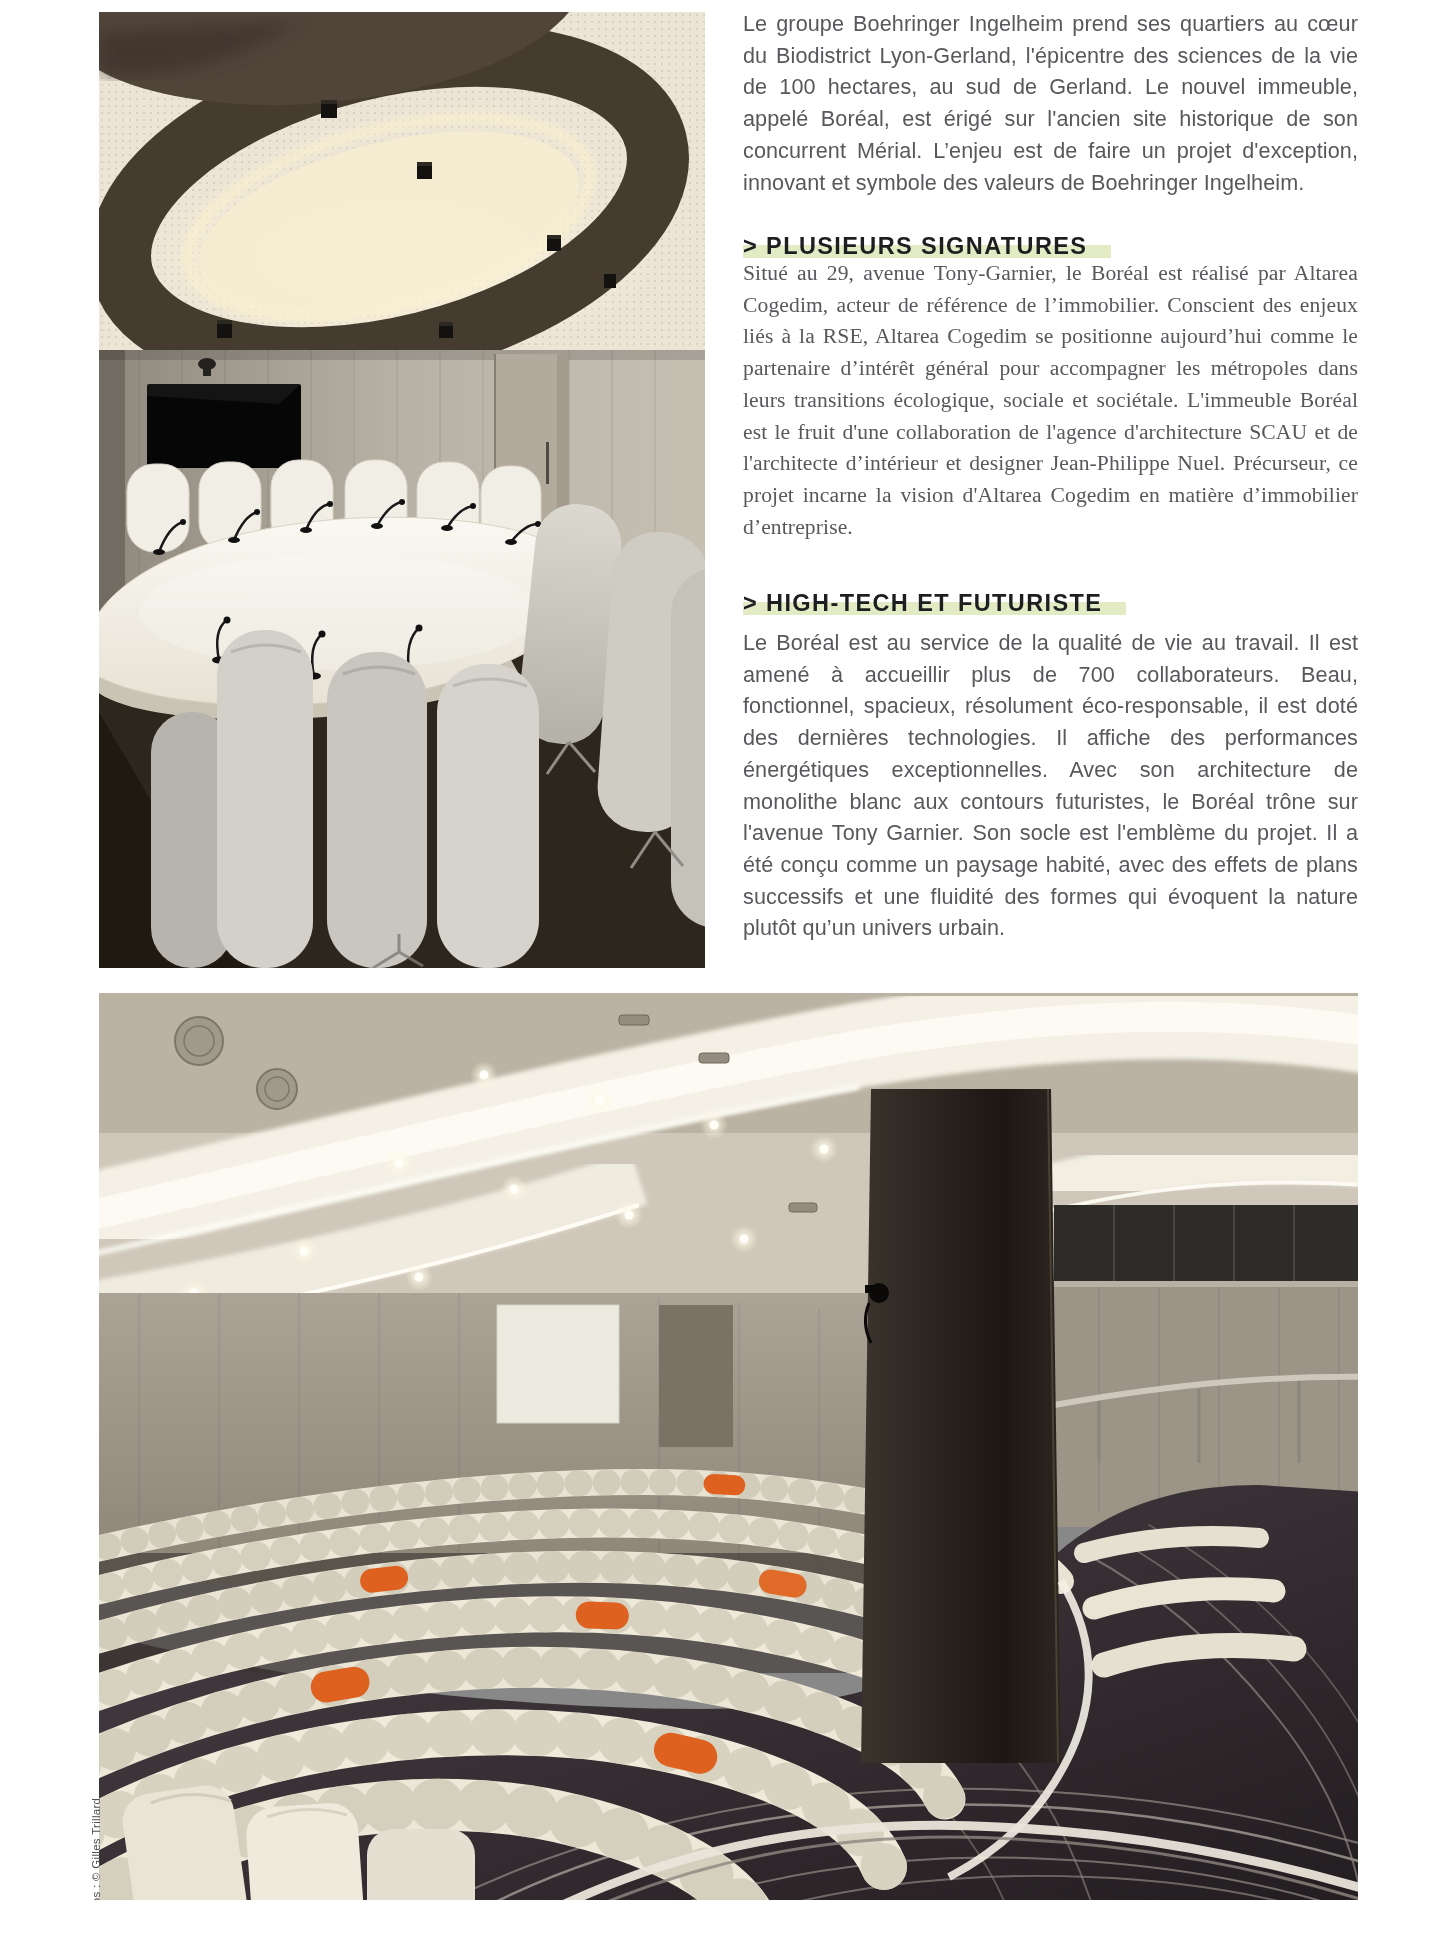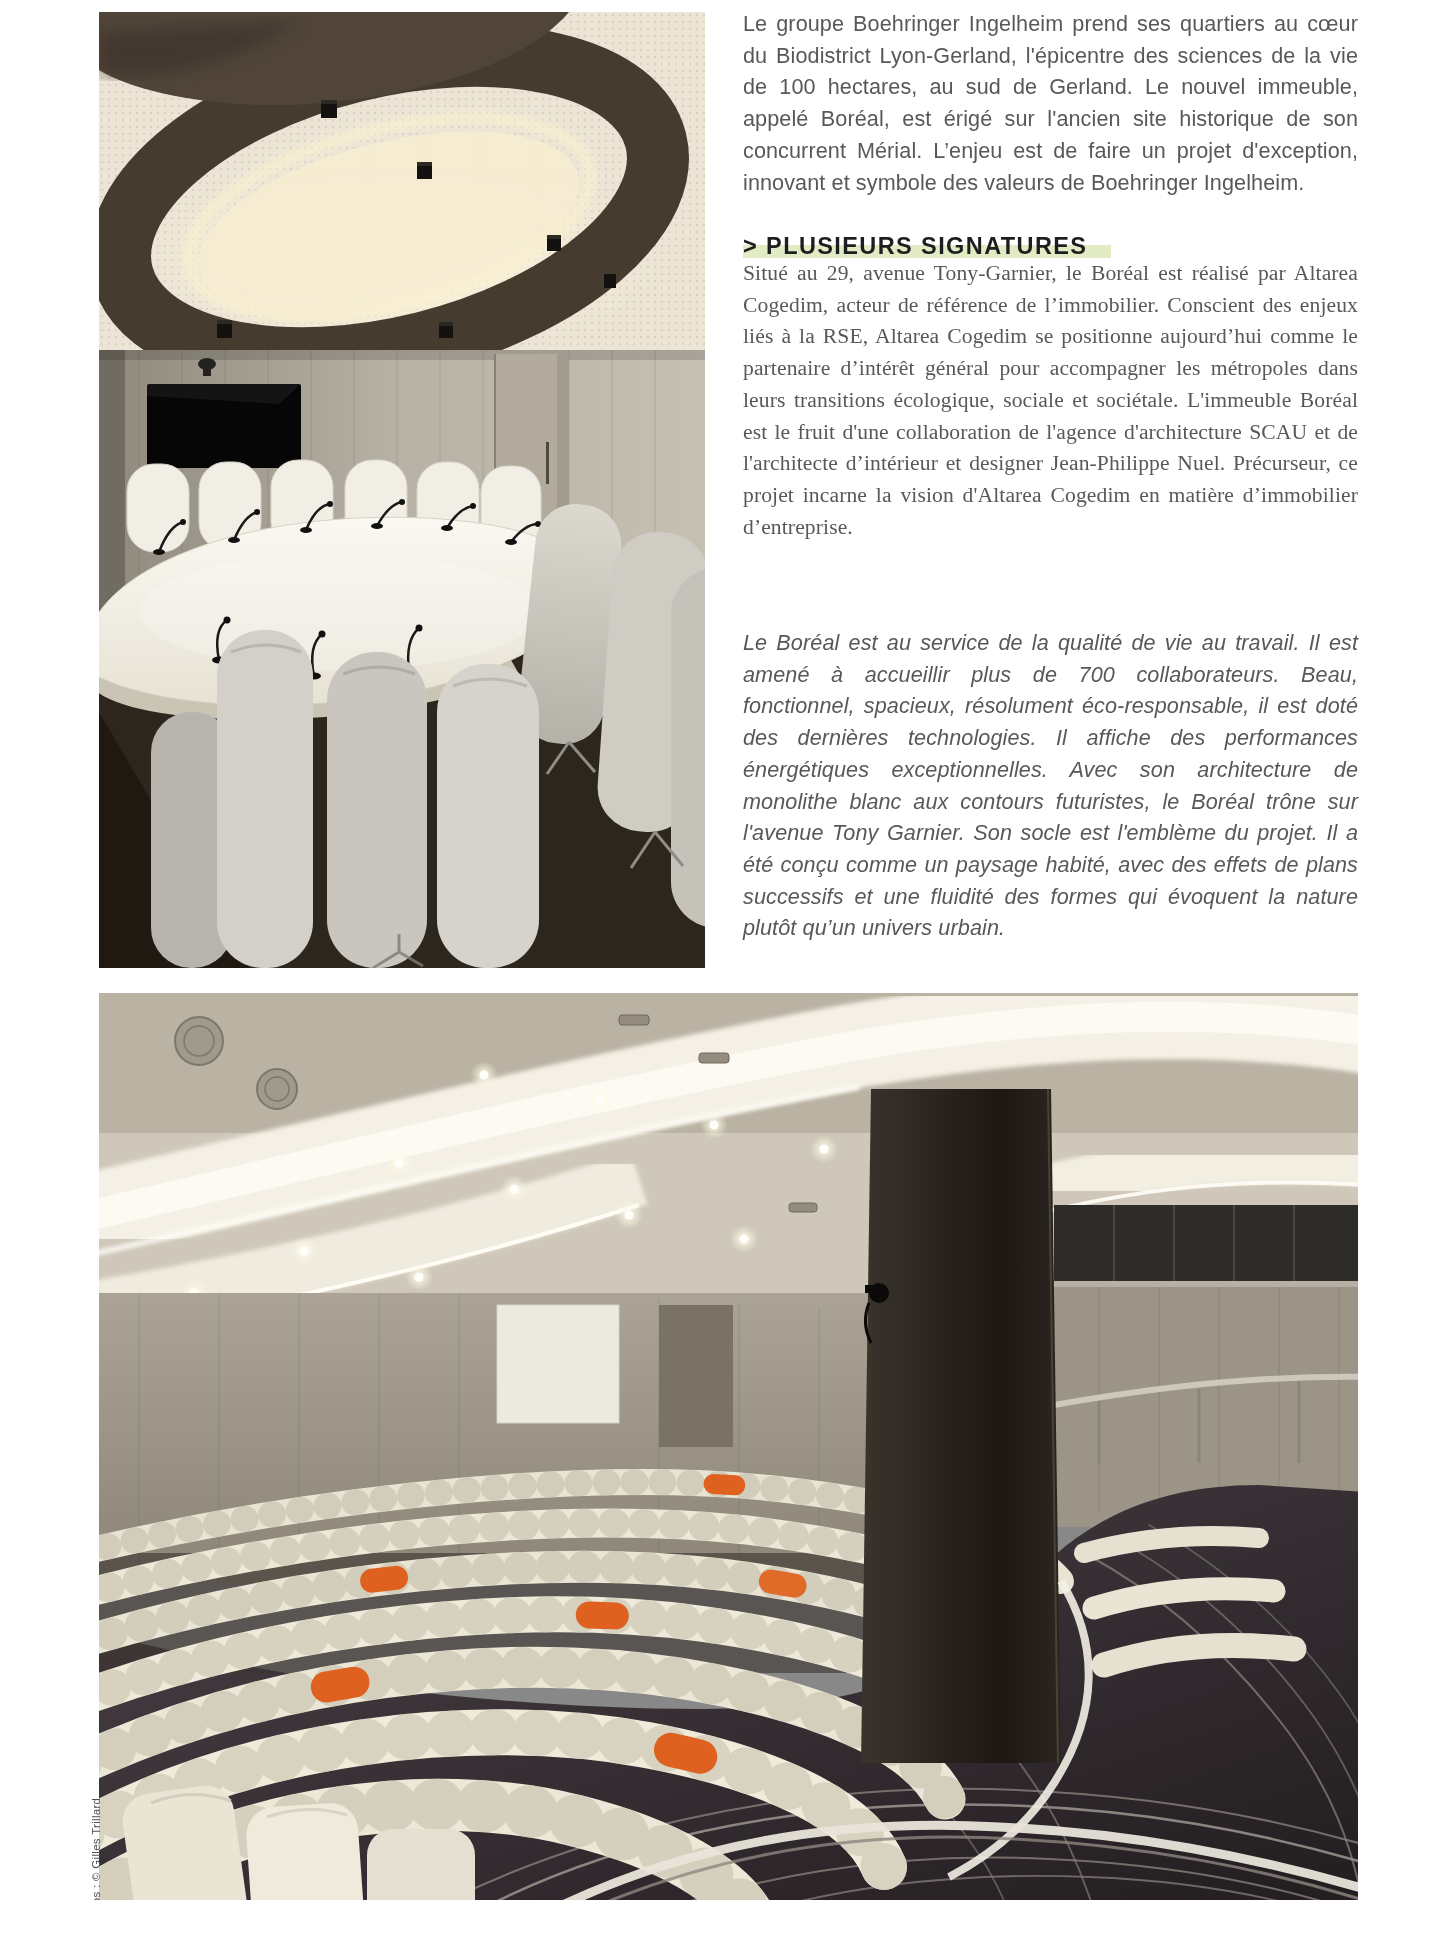--- a/index.html
+++ b/index.html
@@ -13,21 +13,21 @@
   html,body{background:#fff}
   body{font-family:"Liberation Sans",sans-serif;}
   .page{position:relative;width:1440px;height:1900px;background:var(--page-bg);overflow:hidden;}
   .photo{position:absolute;overflow:hidden;background:#888;}
   #photo-meeting{left:99px;top:12px;width:606px;height:956px;}
   #photo-auditorium{left:99px;top:993px;width:1259px;height:934px;}
   .body-block{position:absolute;left:743px;width:615px;color:var(--body-ink);
        font-size:21.6px;line-height:31.7px;text-align:justify;letter-spacing:.1px;}
   #intro{top:8px;}
   #body-1{top:258px;font-family:Liberation Serif, serif;}
-  #body-2{top:627px;font-style:italic;}
+  #body-2{top:627px;}
   .sec-heading{position:absolute;left:743px;width:615px;font-size:23.5px;font-weight:700;
        letter-spacing:1.4px;color:var(--heading-ink);white-space:nowrap;}
   #heading-1{top:233px;}
   #heading-2{top:590px;}
   .hl{background:linear-gradient(to bottom, rgba(0,0,0,0) 46%, var(--highlight) 46%, var(--highlight) 96%, rgba(0,0,0,0) 96%);
       padding-right:24px;}
   .credit{position:absolute;left:90px;top:1929px;font-size:11.5px;color:var(--credit-ink);
       letter-spacing:.3px;white-space:nowrap;transform:rotate(-90deg);transform-origin:0 0;}
   svg{display:block}
 </style>
@@ -181,20 +181,21 @@
         </g>
       </g>
     </svg>
   </div>
 
   <p class="body-block" id="intro">Le groupe Boehringer Ingelheim prend ses quartiers au cœur du Biodistrict Lyon-Gerland, l'épicentre des sciences de la vie de 100 hectares, au sud de Gerland. Le nouvel immeuble, appelé Boréal, est érigé sur l'ancien site historique de son concurrent Mérial. L’enjeu est de faire un projet d'exception, innovant et symbole des valeurs de Boehringer Ingelheim.</p>
 
   <h2 class="sec-heading" id="heading-1"><span class="hl">&gt; PLUSIEURS SIGNATURES</span></h2>
   <p class="body-block" id="body-1">Situé au 29, avenue Tony-Garnier, le Boréal est réalisé par Altarea Cogedim, acteur de référence de l’immobilier. Conscient des enjeux liés à la RSE, Altarea Cogedim se positionne aujourd’hui comme le partenaire d’intérêt général pour accompagner les métropoles dans leurs transitions écologique, sociale et sociétale. L'immeuble Boréal est le fruit d'une collaboration de l'agence d'architecture SCAU et de l'architecte d’intérieur et designer Jean-Philippe Nuel. Précurseur, ce projet incarne la vision d'Altarea Cogedim en matière d’immobilier d’entreprise.</p>
 
+  <h2 class="sec-heading" id="heading-2"><span class="hl">&gt; HIGH-TECH ET FUTURISTE</span></h2>
   <p class="body-block" id="body-2">Le Boréal est au service de la qualité de vie au travail. Il est amené à accueillir plus de 700 collaborateurs. Beau, fonctionnel, spacieux, résolument éco-responsable, il est doté des dernières technologies. Il affiche des performances énergétiques exceptionnelles. Avec son architecture de monolithe blanc aux contours futuristes, le Boréal trône sur l'avenue Tony Garnier. Son socle est l'emblème du projet. Il a été conçu comme un paysage habité, avec des effets de plans successifs et une fluidité des formes qui évoquent la nature plutôt qu’un univers urbain.</p>
 
   <div class="photo" id="photo-auditorium">
     <svg width="1259" height="934" viewBox="0 0 1259 934" xmlns="http://www.w3.org/2000/svg">
       <defs>
         <radialGradient id="spot" cx="0.5" cy="0.5" r="0.5">
           <stop offset="0" stop-color="#fffdf2" stop-opacity="0.95"></stop>
             <stop offset="1" stop-color="#fff8dc" stop-opacity="0"></stop>
         </radialGradient>
         <linearGradient id="carpetG" x1="0" y1="0" x2="1" y2="1">

